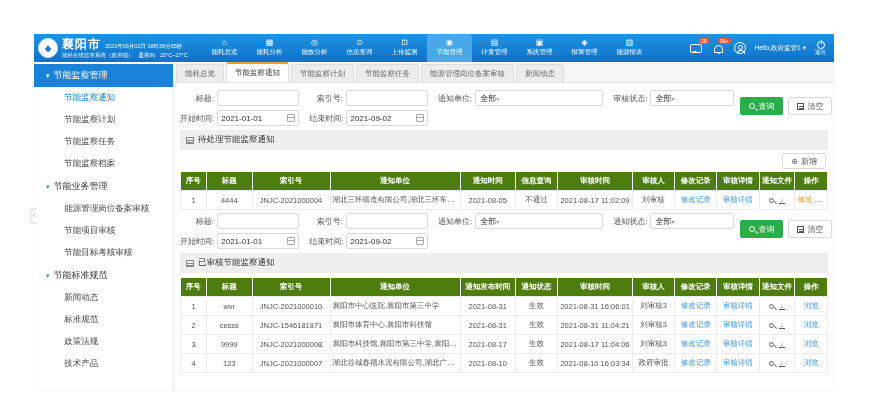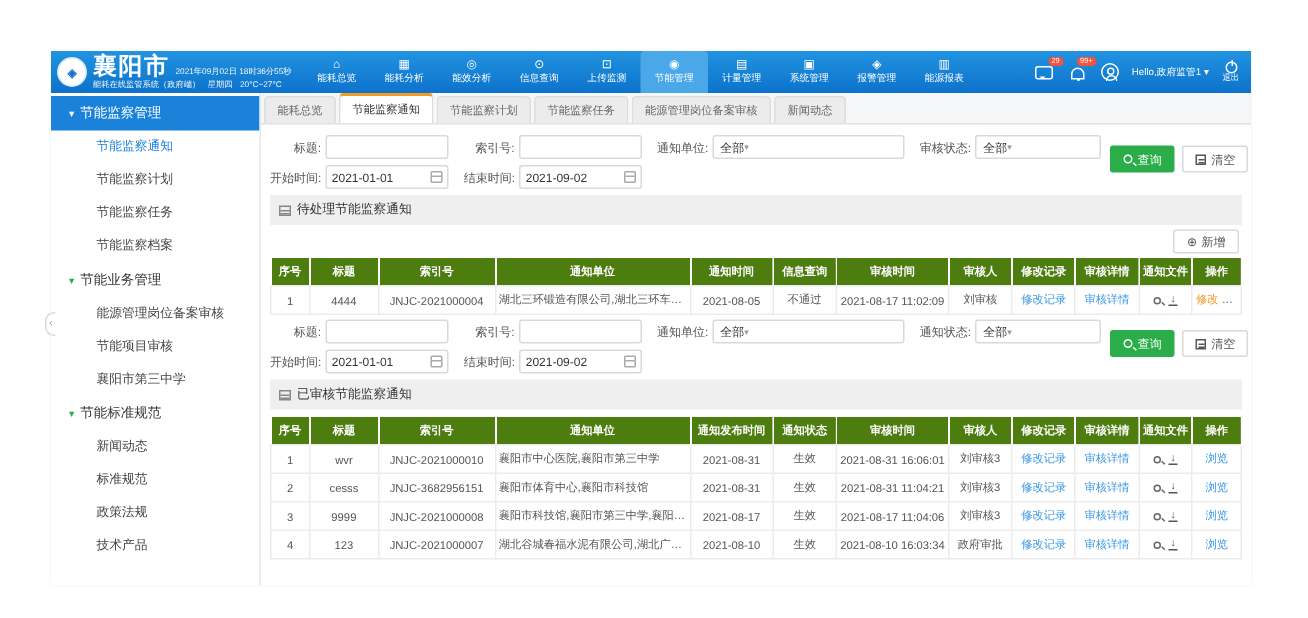--- a/index.html
+++ b/index.html
@@ -5,21 +5,21 @@
   * { margin:0; padding:0; box-sizing:border-box; font-family:"Liberation Sans", sans-serif; }
   html,body { width:872px; height:412px; background:#ffffff; overflow:hidden; }
   .app { position:absolute; left:34px; top:34px; width:800px; height:356px; background:#fff; overflow:hidden; box-shadow:0 0 2px rgba(0,0,0,.08); }
 
   
   .top-header { height:28px; background:linear-gradient(180deg,#2193e0,#0d72cc); display:flex; align-items:stretch; color:#fff; }
   .brand { display:flex; align-items:center; padding:0 6px 0 4px; min-width:168px; }
   .logo-circle { width:20px; height:20px; border-radius:50%; background:#fff; border:1px solid #cfe7fa; color:#0d72cc; font-size:8px; font-weight:bold; display:flex; align-items:center; justify-content:center; margin-right:4px; flex:none; }
   .brand-text { line-height:1.1; }
   .brand-row1 { display:flex; align-items:baseline; gap:4px; }
-  .city-name { font-size:16px; font-weight:bold; letter-spacing:1px; }
+  .city-name { font-size:12px; font-weight:bold; letter-spacing:1px; }
   .datetime { font-size:5.5px; opacity:.95; }
   .brand-row2 { font-size:5.5px; opacity:.95; display:flex; gap:5px; margin-top:1px; }
   .top-nav { display:flex; flex:1; align-items:stretch; }
   .nav-item { width:45px; display:flex; flex-direction:column; align-items:center; justify-content:center; gap:1px; cursor:pointer; }
   .nav-item .glyph { font-size:8px; line-height:8px; }
   .nav-item .nlabel { font-size:6.5px; white-space:nowrap; }
   .nav-item.active { background:#4aa7e8; border-radius:3px 3px 0 0; }
   .header-right { display:flex; align-items:center; gap:9px; padding:0 8px 0 4px; }
   .h-ic { position:relative; width:13px; height:13px; }
   .bubble { width:12px; height:9px; border:1px solid #fff; border-radius:2px; position:absolute; top:2px; }
@@ -224,21 +224,21 @@
 
         <div class="s-item">
           <span class="caret" style="visibility: hidden;">▾</span><span>能源管理岗位备案审核</span>
         </div>
 
         <div class="s-item">
           <span class="caret" style="visibility: hidden;">▾</span><span>节能项目审核</span>
         </div>
 
         <div class="s-item">
-          <span class="caret" style="visibility: hidden;">▾</span><span>襄阳市第三中学</span>
+          <span class="caret" style="visibility: hidden;">▾</span><span>节能目标考核审核</span>
         </div>
 
         <div class="s-item group">
           <span class="caret">▾</span><span>节能标准规范</span>
         </div>
 
         <div class="s-item">
           <span class="caret" style="visibility: hidden;">▾</span><span>新闻动态</span>
         </div>
 
@@ -493,21 +493,21 @@
                 <td><span class="file-icons">
                     <span class="mag-dark"></span>
                     <span class="dl">↓</span>
                   </span></td>
                 <td><span class="link">浏览</span></td>
               </tr>
 
               <tr>
                 <td>2</td>
                 <td>cesss</td>
-                <td>JNJC-3682956151</td>
+                <td>JNJC-1546181871</td>
                 <td class="lt">襄阳市体育中心,襄阳市科技馆</td>
                 <td>2021-08-31</td>
                 <td>生效</td>
                 <td>2021-08-31 11:04:21</td>
                 <td>刘审核3</td>
                 <td><span class="link">修改记录</span></td>
                 <td><span class="link">审核详情</span></td>
                 <td><span class="file-icons">
                     <span class="mag-dark"></span>
                     <span class="dl">↓</span>

